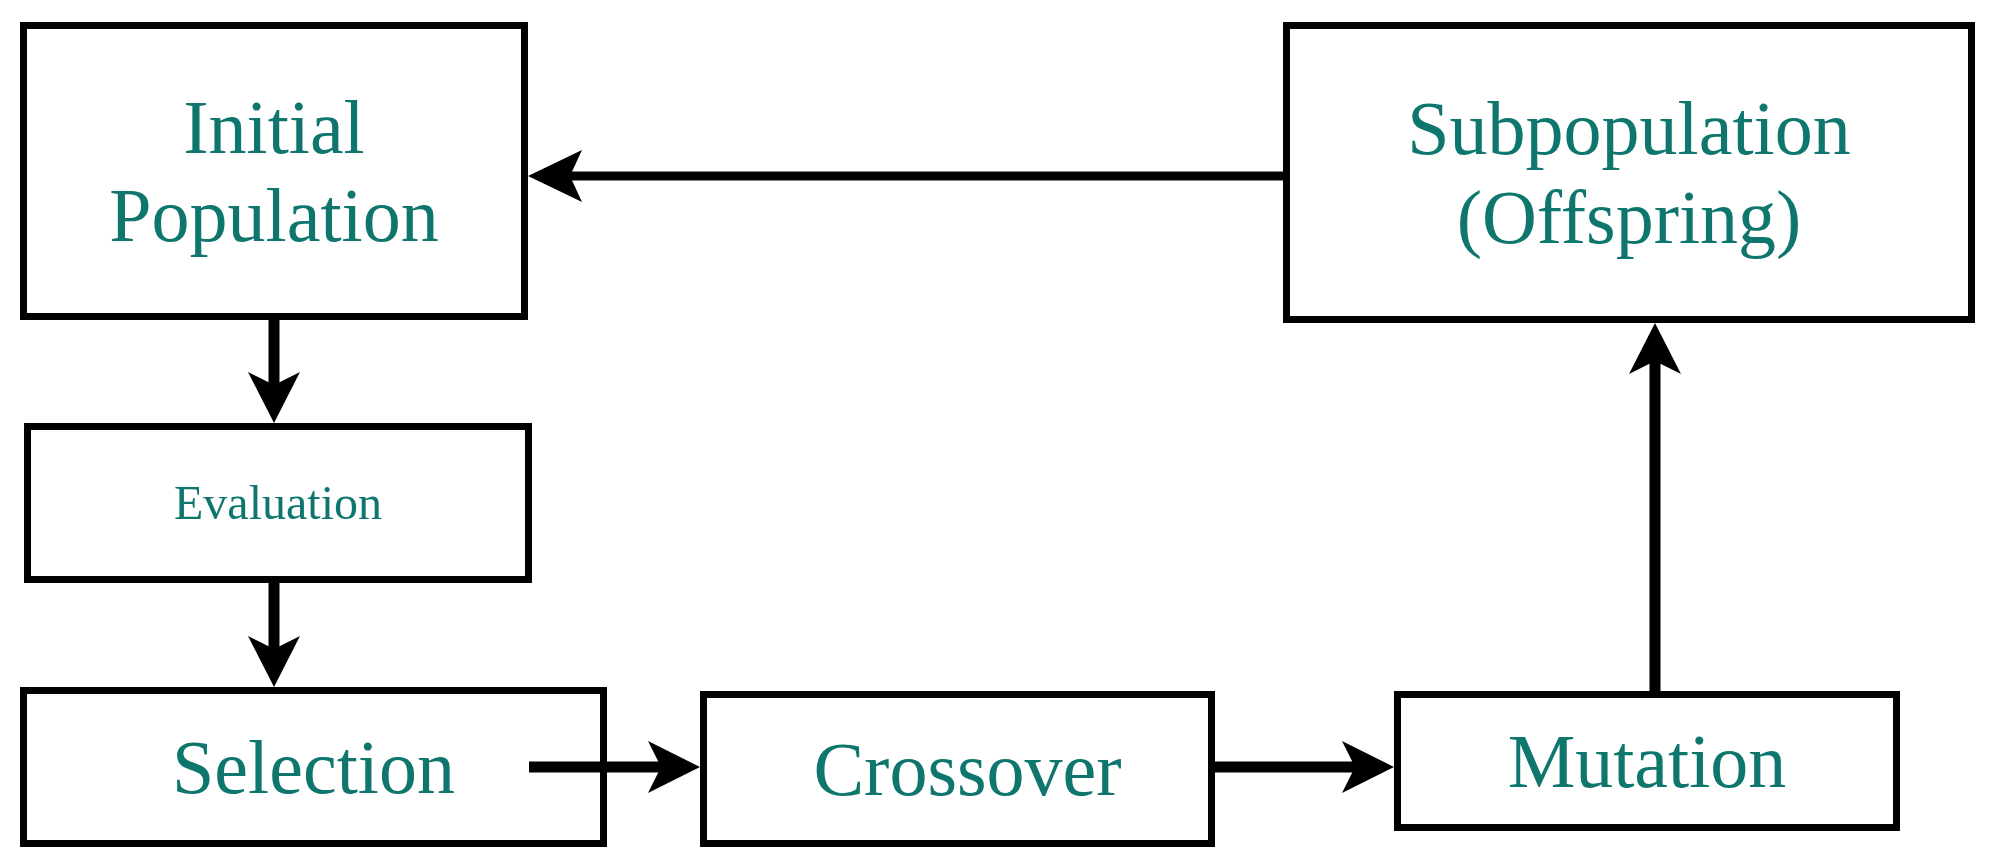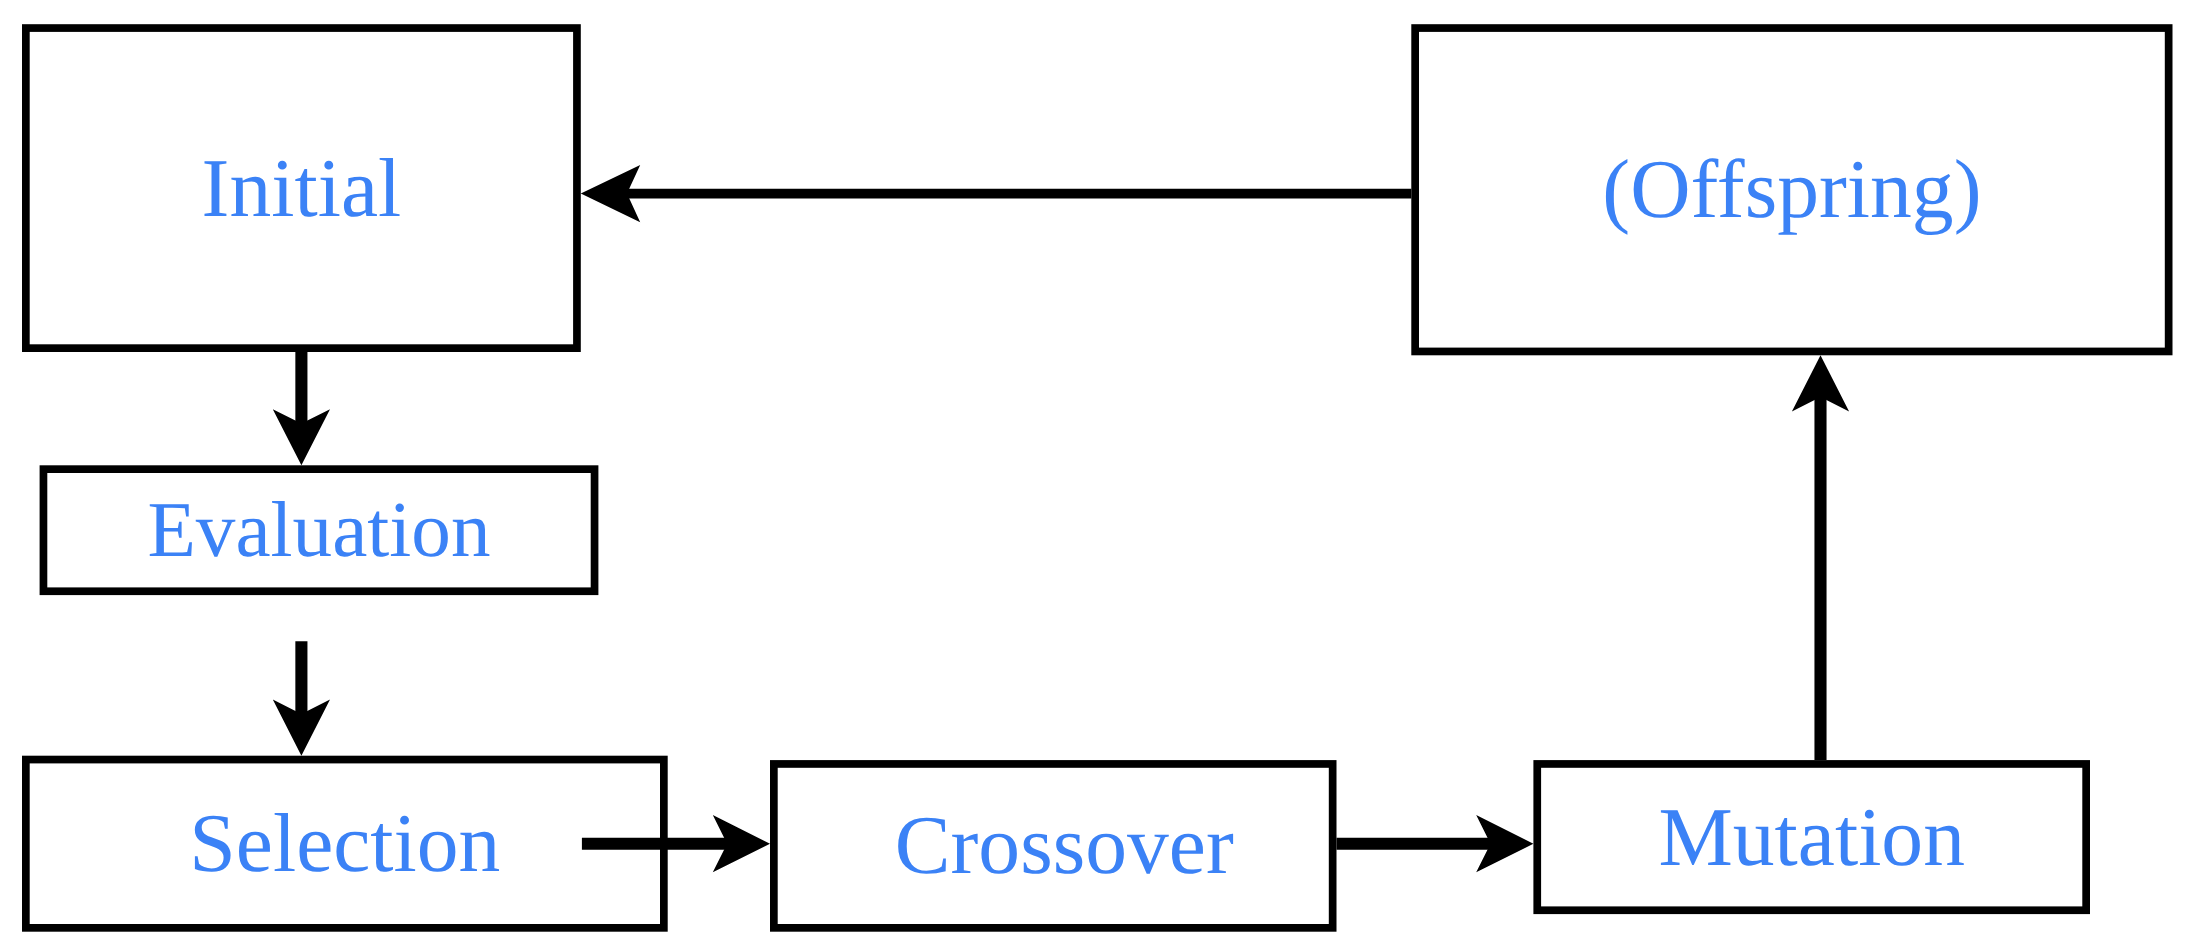--- a/index.html
+++ b/index.html
@@ -20,40 +20,40 @@
   }
   .node {
     position: absolute;
     box-sizing: border-box;
     background: #ffffff;
     border: 7px solid #000000;
     display: flex;
     flex-direction: column;
     align-items: center;
     justify-content: center;
-    color: #3b82f6;
+    color: #0f766e;
     line-height: 1.16;
     text-align: center;
     white-space: nowrap;
   }
   .node .line {
     display: block;
   }
   
   #node-initial-population {
     left: 20px;  top: 22px;  width: 508px;  height: 298px;
     font-size: 76px;
   }
   #node-subpopulation {
     left: 1283px; top: 22px;  width: 692px;  height: 301px;
     font-size: 76px;
   }
   #node-evaluation {
-    left: 36px;  top: 423px; width: 508px;  height: 118px;
-    font-size: 72px;
+    left: 24px;  top: 423px; width: 508px;  height: 160px;
+    font-size: 48px;
   }
   #node-selection {
     left: 20px;  top: 687px; width: 587px;  height: 160px;
     font-size: 76px;
   }
   #node-crossover {
     left: 700px; top: 691px; width: 515px;  height: 156px;
     font-size: 76px;
     padding-left: 20px;
   }
@@ -69,23 +69,25 @@
   }
   .edge svg { display: block; overflow: visible; }
 </style>
 </head>
 <body>
 
 <div id="canvas">
 
   <div class="node" id="node-initial-population">
     <span class="line">Initial</span>
+    <span class="line">Population</span>
   </div>
 
   <div class="node" id="node-subpopulation">
+    <span class="line">Subpopulation</span>
     <span class="line">(Offspring)</span>
   </div>
 
   <div class="node" id="node-evaluation">
     <span class="line">Evaluation</span>
   </div>
 
   <div class="node" id="node-selection">
     <span class="line">Selection</span>
   </div>

